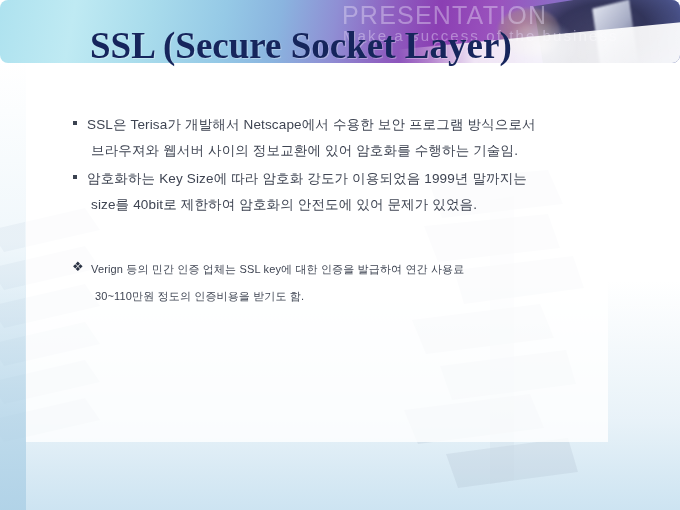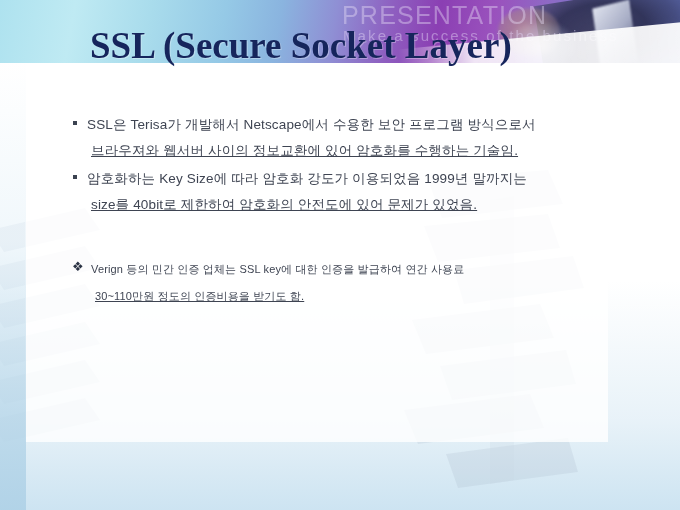--- a/index.html
+++ b/index.html
@@ -80,20 +80,21 @@
   }
 
   
   .header {
     position: absolute;
     left: 0; top: 0;
     width: 680px;
     height: 63px;
     overflow: hidden;
     z-index: 6;
+    border-radius: 8px;
   }
   .header-grad {
     position: absolute;
     inset: 0;
     background: linear-gradient(100deg,
       #aee2ef 0%,
       #bfeaf3 11%,
       #a9dcec 22%,
       #95c9e6 33%,
       #8ab4df 41%,
@@ -258,21 +259,20 @@
     margin: 0;
     font-family: "Liberation Sans", sans-serif;
     font-size: 13.5px;
     line-height: 26px;
     color: #3e4452;
     letter-spacing: 0.15px;
     white-space: nowrap;
   }
   .bullet p.ind {
     margin-left: 4px;
-    text-decoration: underline;
   }
 
   .group-gap {
     height: 36px;
   }
 
   .bullet.diamond {
     padding-left: 19px;
   }
   .bullet.diamond p {

